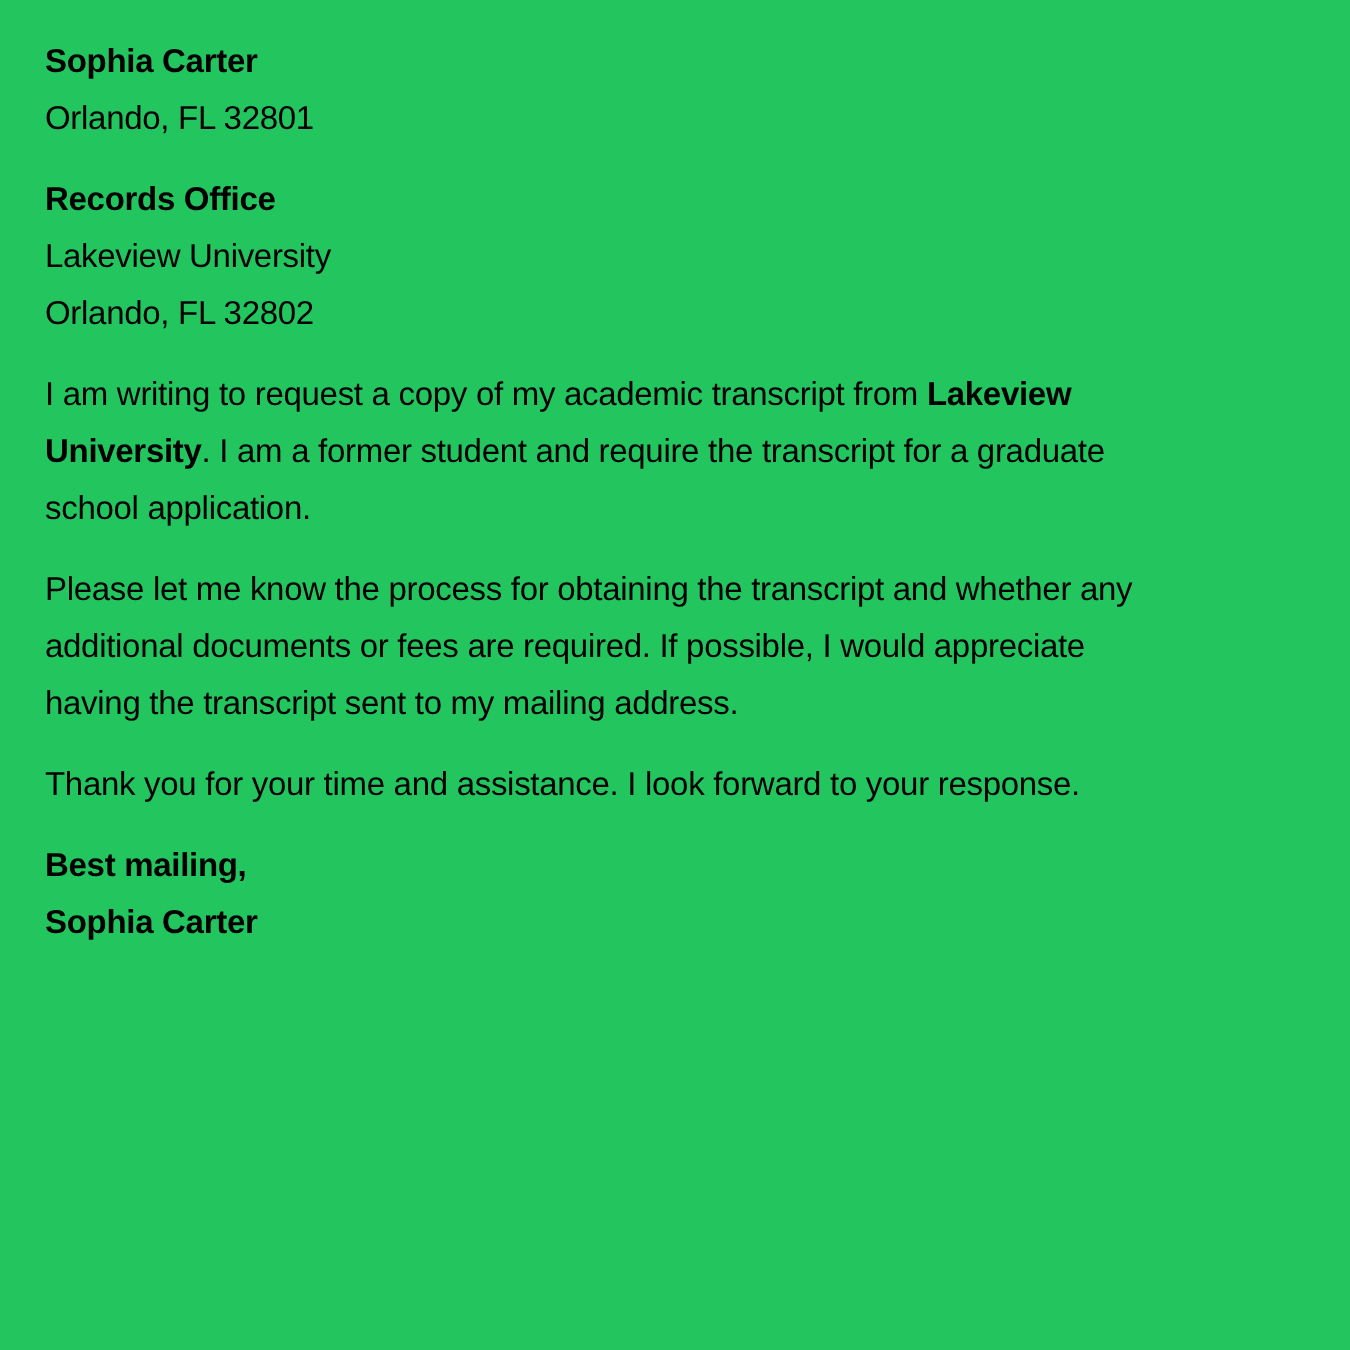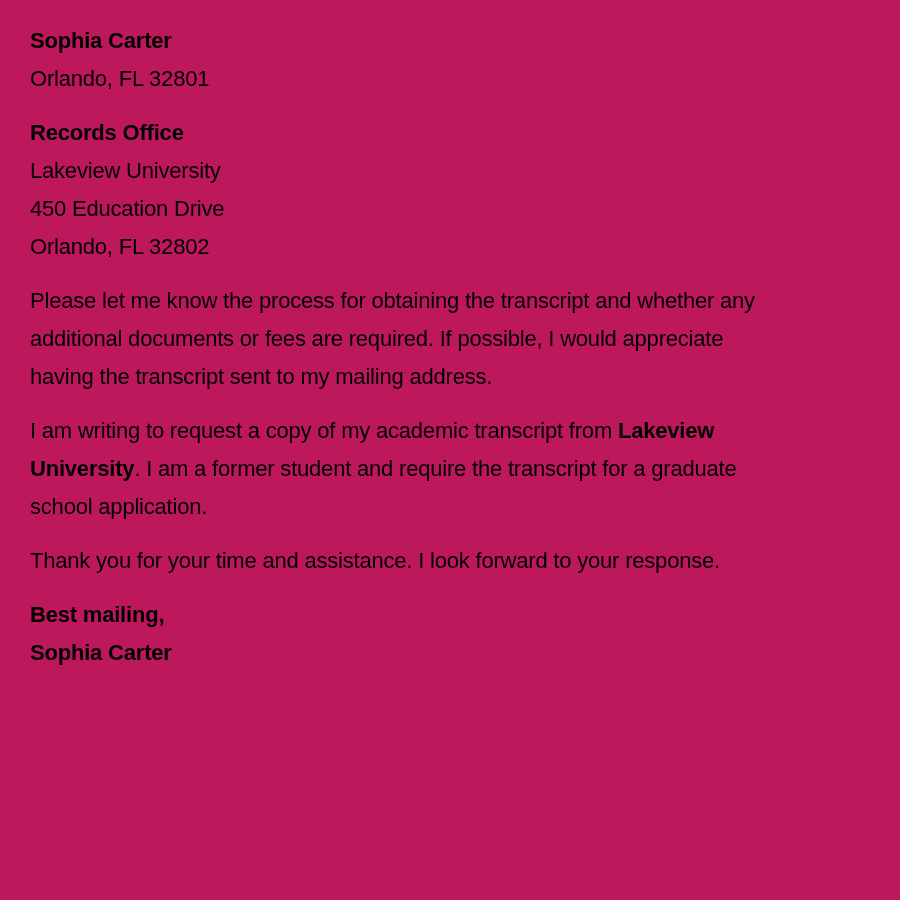--- a/index.html
+++ b/index.html
@@ -5,21 +5,21 @@
   html, body {
     margin: 0;
     padding: 0;
     background: #ffffff;
   }
   .page {
     width: 900px;
     height: 900px;
     box-sizing: border-box;
     padding: 22px 30px;
-    background: #be185d;
+    background: #22c55e;
     color: #000000;
     font-family: "Liberation Sans", sans-serif;
     font-size: 22px;
     line-height: 38px;
     letter-spacing: -0.2px;
     overflow: hidden;
   }
   .block { margin: 0 0 16px 0; }
   .line  { margin: 0; }
   .bold  { font-weight: 700; }
@@ -33,33 +33,32 @@
 
   <div class="block">
     <p class="line bold">Sophia Carter</p>
     <p class="line">Orlando, FL 32801</p>
   </div>
 
 
   <div class="block">
     <p class="line bold">Records Office</p>
     <p class="line">Lakeview University</p>
-    <p class="line">450 Education Drive</p>
     <p class="line">Orlando, FL 32802</p>
   </div>
 
 
 
+  <p class="para"><span>I am writing to request a copy of my academic transcript from </span><span class="bold">Lakeview
+University</span><span>. I am a former student and require the transcript for a graduate
+school application.</span></p>
+
   <p class="para">Please let me know the process for obtaining the transcript and whether any
 additional documents or fees are required. If possible, I would appreciate
 having the transcript sent to my mailing address.</p>
-
-  <p class="para"><span>I am writing to request a copy of my academic transcript from </span><span class="bold">Lakeview
-University</span><span>. I am a former student and require the transcript for a graduate
-school application.</span></p>
 
   <p class="para">Thank you for your time and assistance. I look forward to your response.</p>
 
   <div class="block">
     <p class="line bold">Best mailing,</p>
     <p class="line bold">Sophia Carter</p>
   </div>
 
 </div>
 

